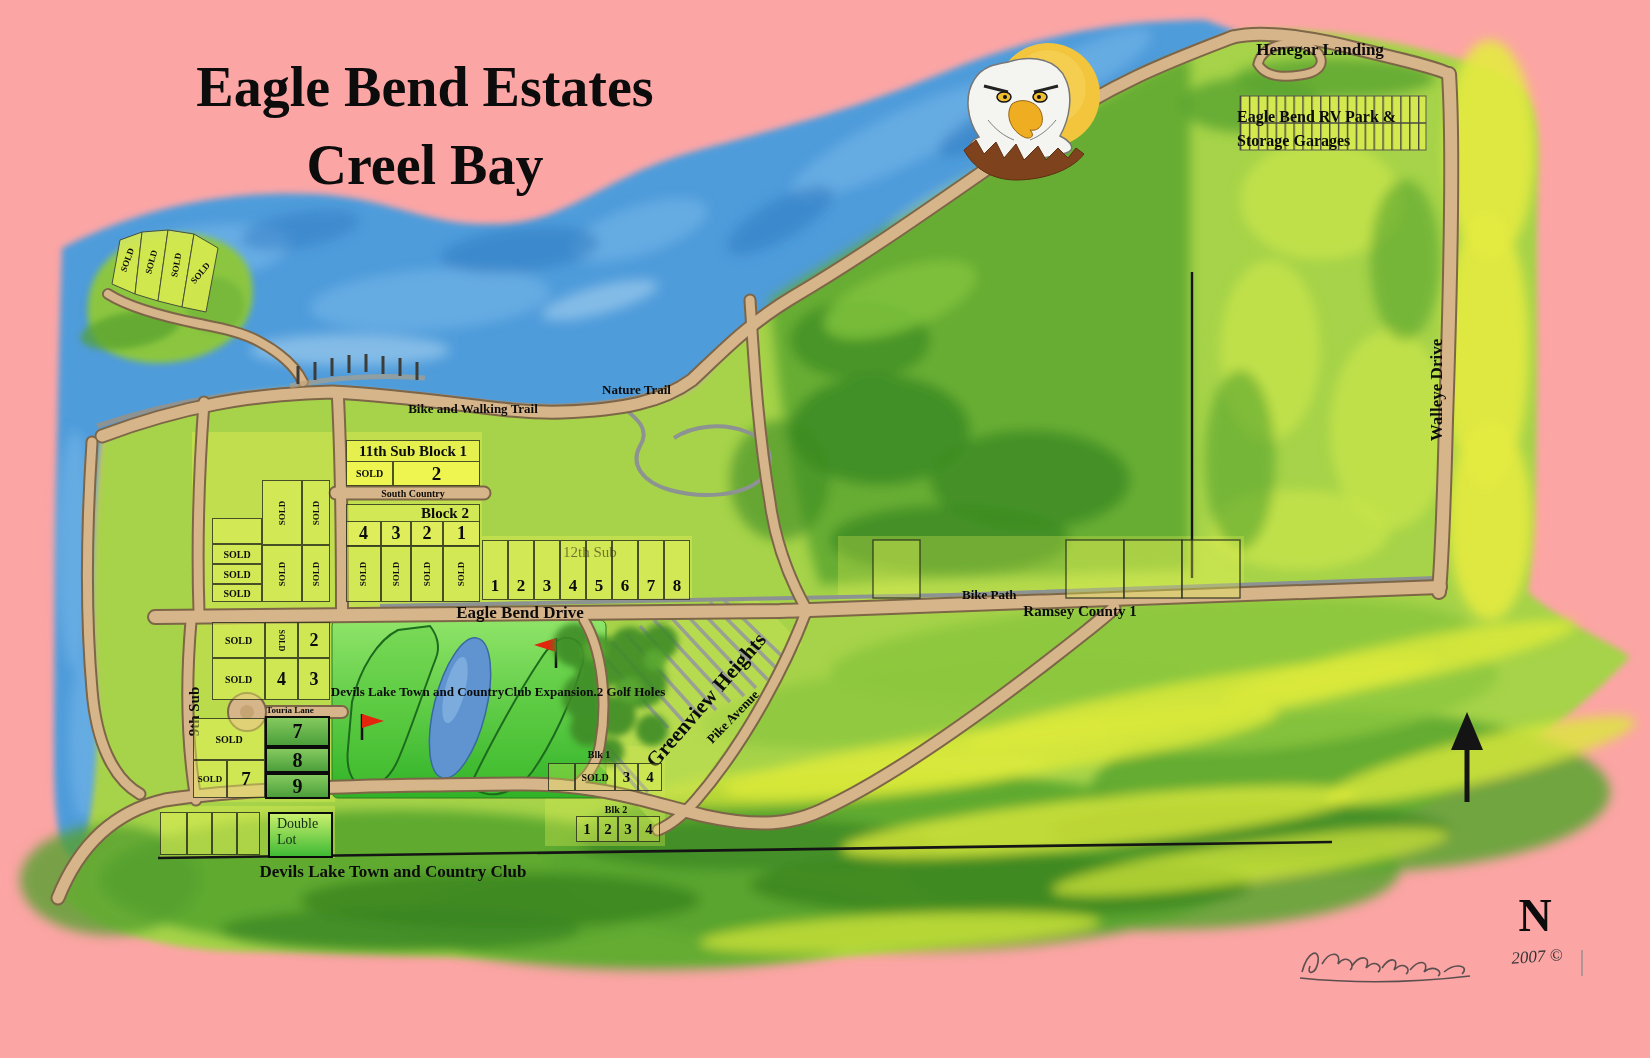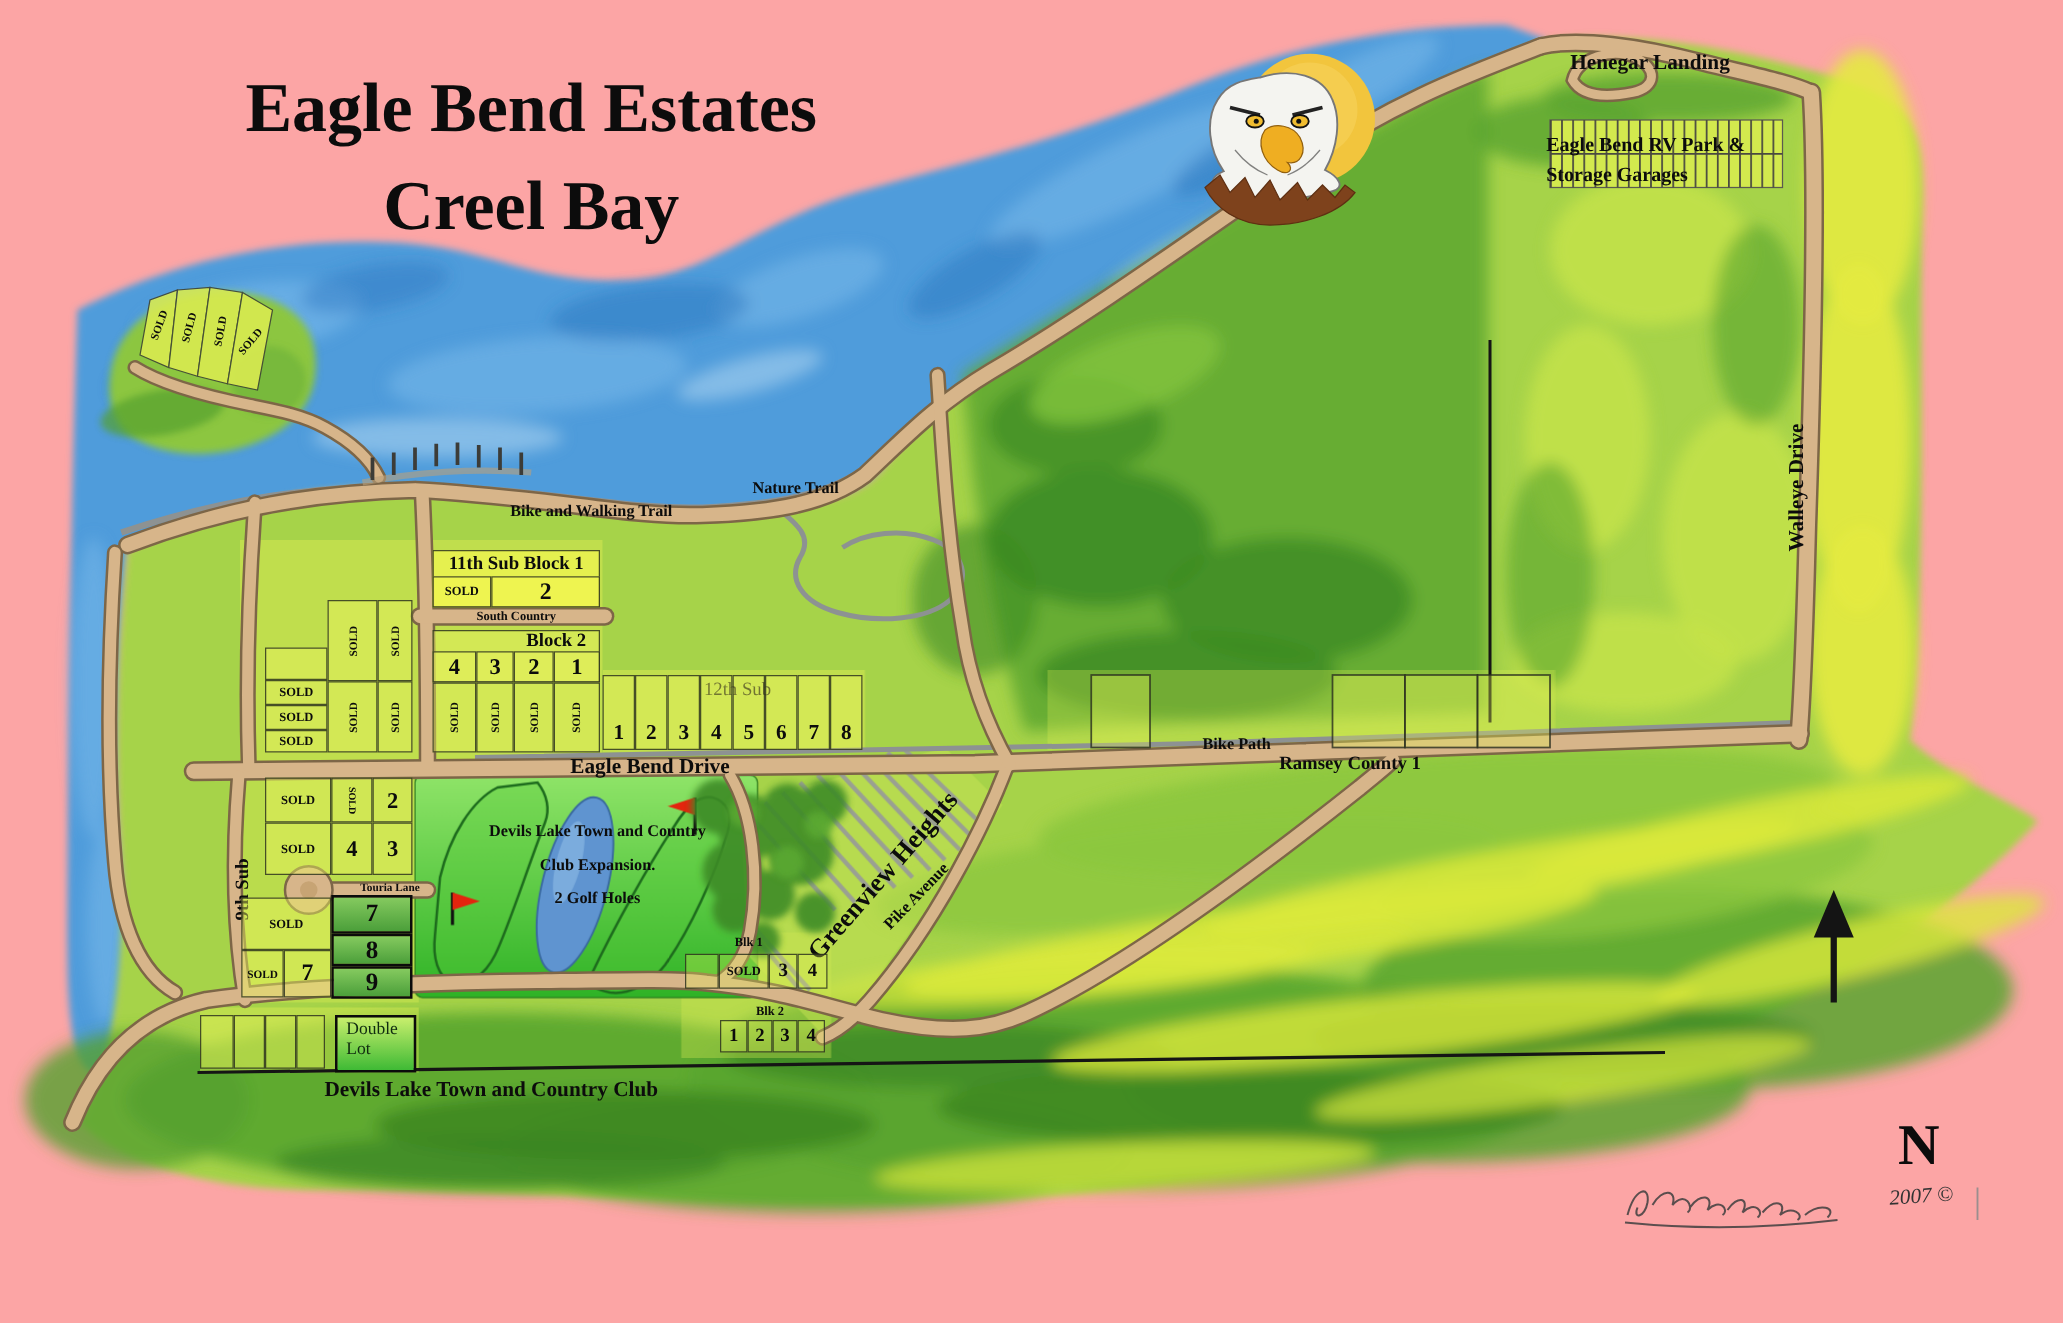--- a/index.html
+++ b/index.html
@@ -296,32 +296,32 @@
 <div class="lbl left" style="left:1237px;top:131px;width:200px;height:20px;font-size:16px;text-align:right;">Storage Garages</div>
 <div class="lbl" style="left:1407px;top:310px;width:60px;height:160px;font-size:17px;">
   <span class="v">Walleye Drive</span>
 </div>
 <div class="lbl" style="left:378px;top:400px;width:190px;height:18px;font-size:13px;">Bike and Walking Trail</div>
 <div class="lbl left" style="left:586px;top:382px;width:90px;height:16px;font-size:13px;margin-left:16px;">Nature Trail</div>
 <div class="lbl" style="left:346px;top:487px;width:134px;height:13px;font-size:10px;">South Country</div>
 <div class="lbl" style="left:430px;top:602px;width:180px;height:21px;font-size:17px;">Eagle Bend Drive</div>
 <div class="lbl left" style="left:962px;top:587px;width:80px;height:16px;font-size:13px;">Bike Path</div>
 <div class="lbl" style="left:995px;top:602px;width:170px;height:19px;font-size:15px;">Ramsey County 1</div>
-<div class="lbl" style="left:281px;top:704px;width:62px;height:12px;font-size:9px;">Touria Lane</div>
+<div class="lbl" style="left:259px;top:704px;width:62px;height:12px;font-size:9px;">Touria Lane</div>
 <div class="lbl" style="left:673px;top:707px;width:120px;height:20px;font-size:13px;">
   <span style="display:block;transform:rotate(-46deg);">Pike Avenue</span>
 </div>
 <div class="lbl" style="left:606px;top:688px;width:200px;height:24px;font-size:21px;">
   <span style="display:block;transform:rotate(-49deg);">Greenview Heights</span>
 </div>
 <div class="lbl" style="left:145px;top:701px;width:100px;height:20px;font-size:15px;">
   <span class="v">9th Sub</span>
 </div>
 <div class="lbl" style="left:540px;top:543px;width:100px;height:18px;font-size:15px;font-weight:400;">12th Sub</div>
-<div class="lbl" style="left:358px;top:664px;width:240px;height:56px;font-size:13px;flex-direction:column;line-height:1.3;gap:10px;">
+<div class="lbl" style="left:378px;top:664px;width:240px;height:56px;font-size:13px;flex-direction:row;line-height:1.3;">
   <span>Devils Lake Town and Country</span>
   <span>Club Expansion.</span>
   <span>2 Golf Holes</span>
 </div>
 <div class="lbl" style="left:228px;top:860px;width:330px;height:24px;font-size:17px;">Devils Lake Town and Country Club</div>
 <div class="lbl" style="left:1505px;top:886px;width:60px;height:58px;font-size:46px;">N</div>
 <div class="lbl" style="left:1492px;top:944px;width:90px;height:26px;font-size:17px;font-style:italic;font-weight:400;transform:rotate(-4deg);color:#333;">2007 ©</div>
 
 <div class="lbl" style="left:107px;top:253px;width:40px;height:14px;font-size:9px;">
   <span style="display:block;transform:rotate(-70deg);">SOLD</span>

